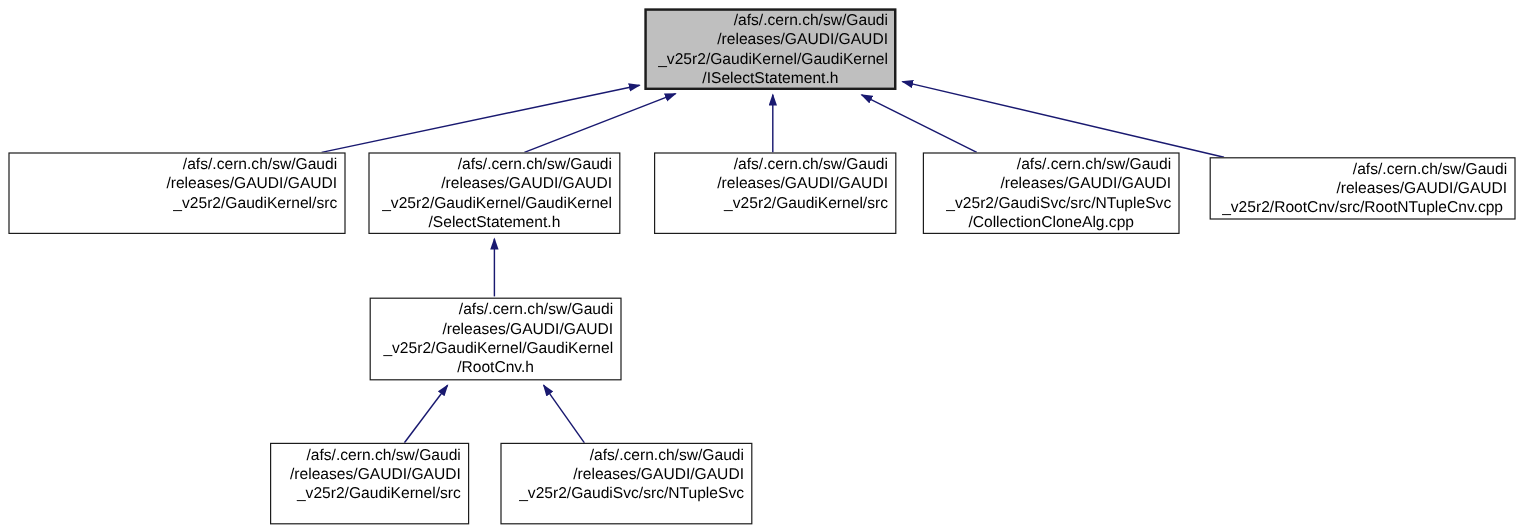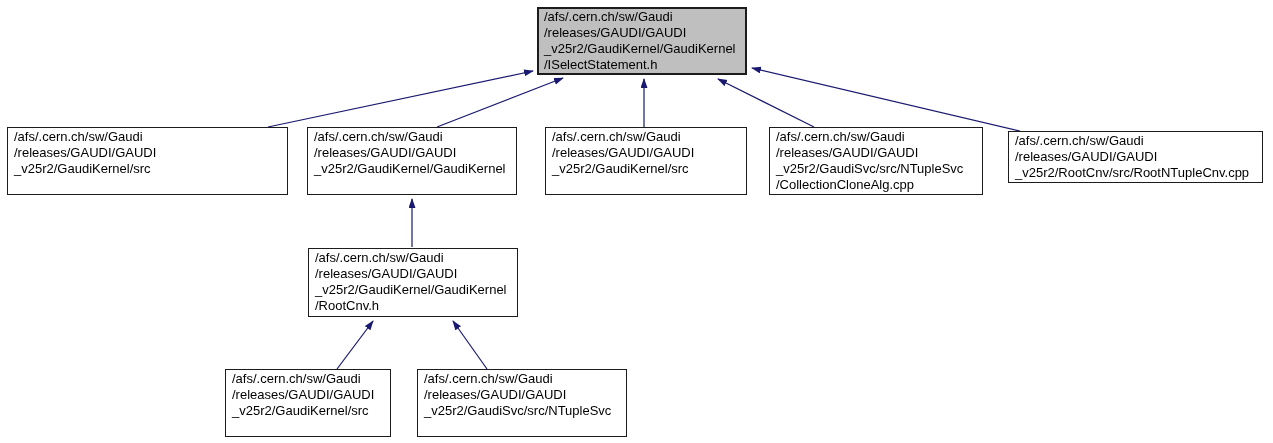--- a/index.html
+++ b/index.html
@@ -34,24 +34,24 @@
     line-height: 16px;
     white-space: nowrap;
     cursor: pointer;
   }
   .node.root {
     background: #bfbfbf;
     border-width: 2px;
     padding: 0px 5px;
   }
   .node .ln {
-    text-align: left;
+    text-align: right;
   }
   .node .ln.last {
-    text-align: left;
+    text-align: center;
   }
 </style>
 </head>
 <body>
 
 <div id="graph">
 
   <svg id="edges" viewBox="0 0 1273 443" xmlns="http://www.w3.org/2000/svg">
     <defs>
       <marker id="arrow" markerUnits="userSpaceOnUse" markerWidth="11" markerHeight="8" refX="9" refY="3.5" orient="auto">
@@ -78,20 +78,21 @@
   <div class="node" style="left:7px; top:127px; width:281px; height:68px;">
     <div class="ln">/afs/.cern.ch/sw/Gaudi</div>
     <div class="ln">/releases/GAUDI/GAUDI</div>
     <div class="ln">_v25r2/GaudiKernel/src</div>
   </div>
 
   <div class="node" style="left:307px; top:127px; width:210px; height:68px;">
     <div class="ln">/afs/.cern.ch/sw/Gaudi</div>
     <div class="ln">/releases/GAUDI/GAUDI</div>
     <div class="ln">_v25r2/GaudiKernel/GaudiKernel</div>
+    <div class="ln last">/SelectStatement.h</div>
   </div>
 
   <div class="node" style="left:545px; top:127px; width:202px; height:68px;">
     <div class="ln">/afs/.cern.ch/sw/Gaudi</div>
     <div class="ln">/releases/GAUDI/GAUDI</div>
     <div class="ln">_v25r2/GaudiKernel/src</div>
   </div>
 
   <div class="node" style="left:769px; top:127px; width:214px; height:68px;">
     <div class="ln">/afs/.cern.ch/sw/Gaudi</div>

